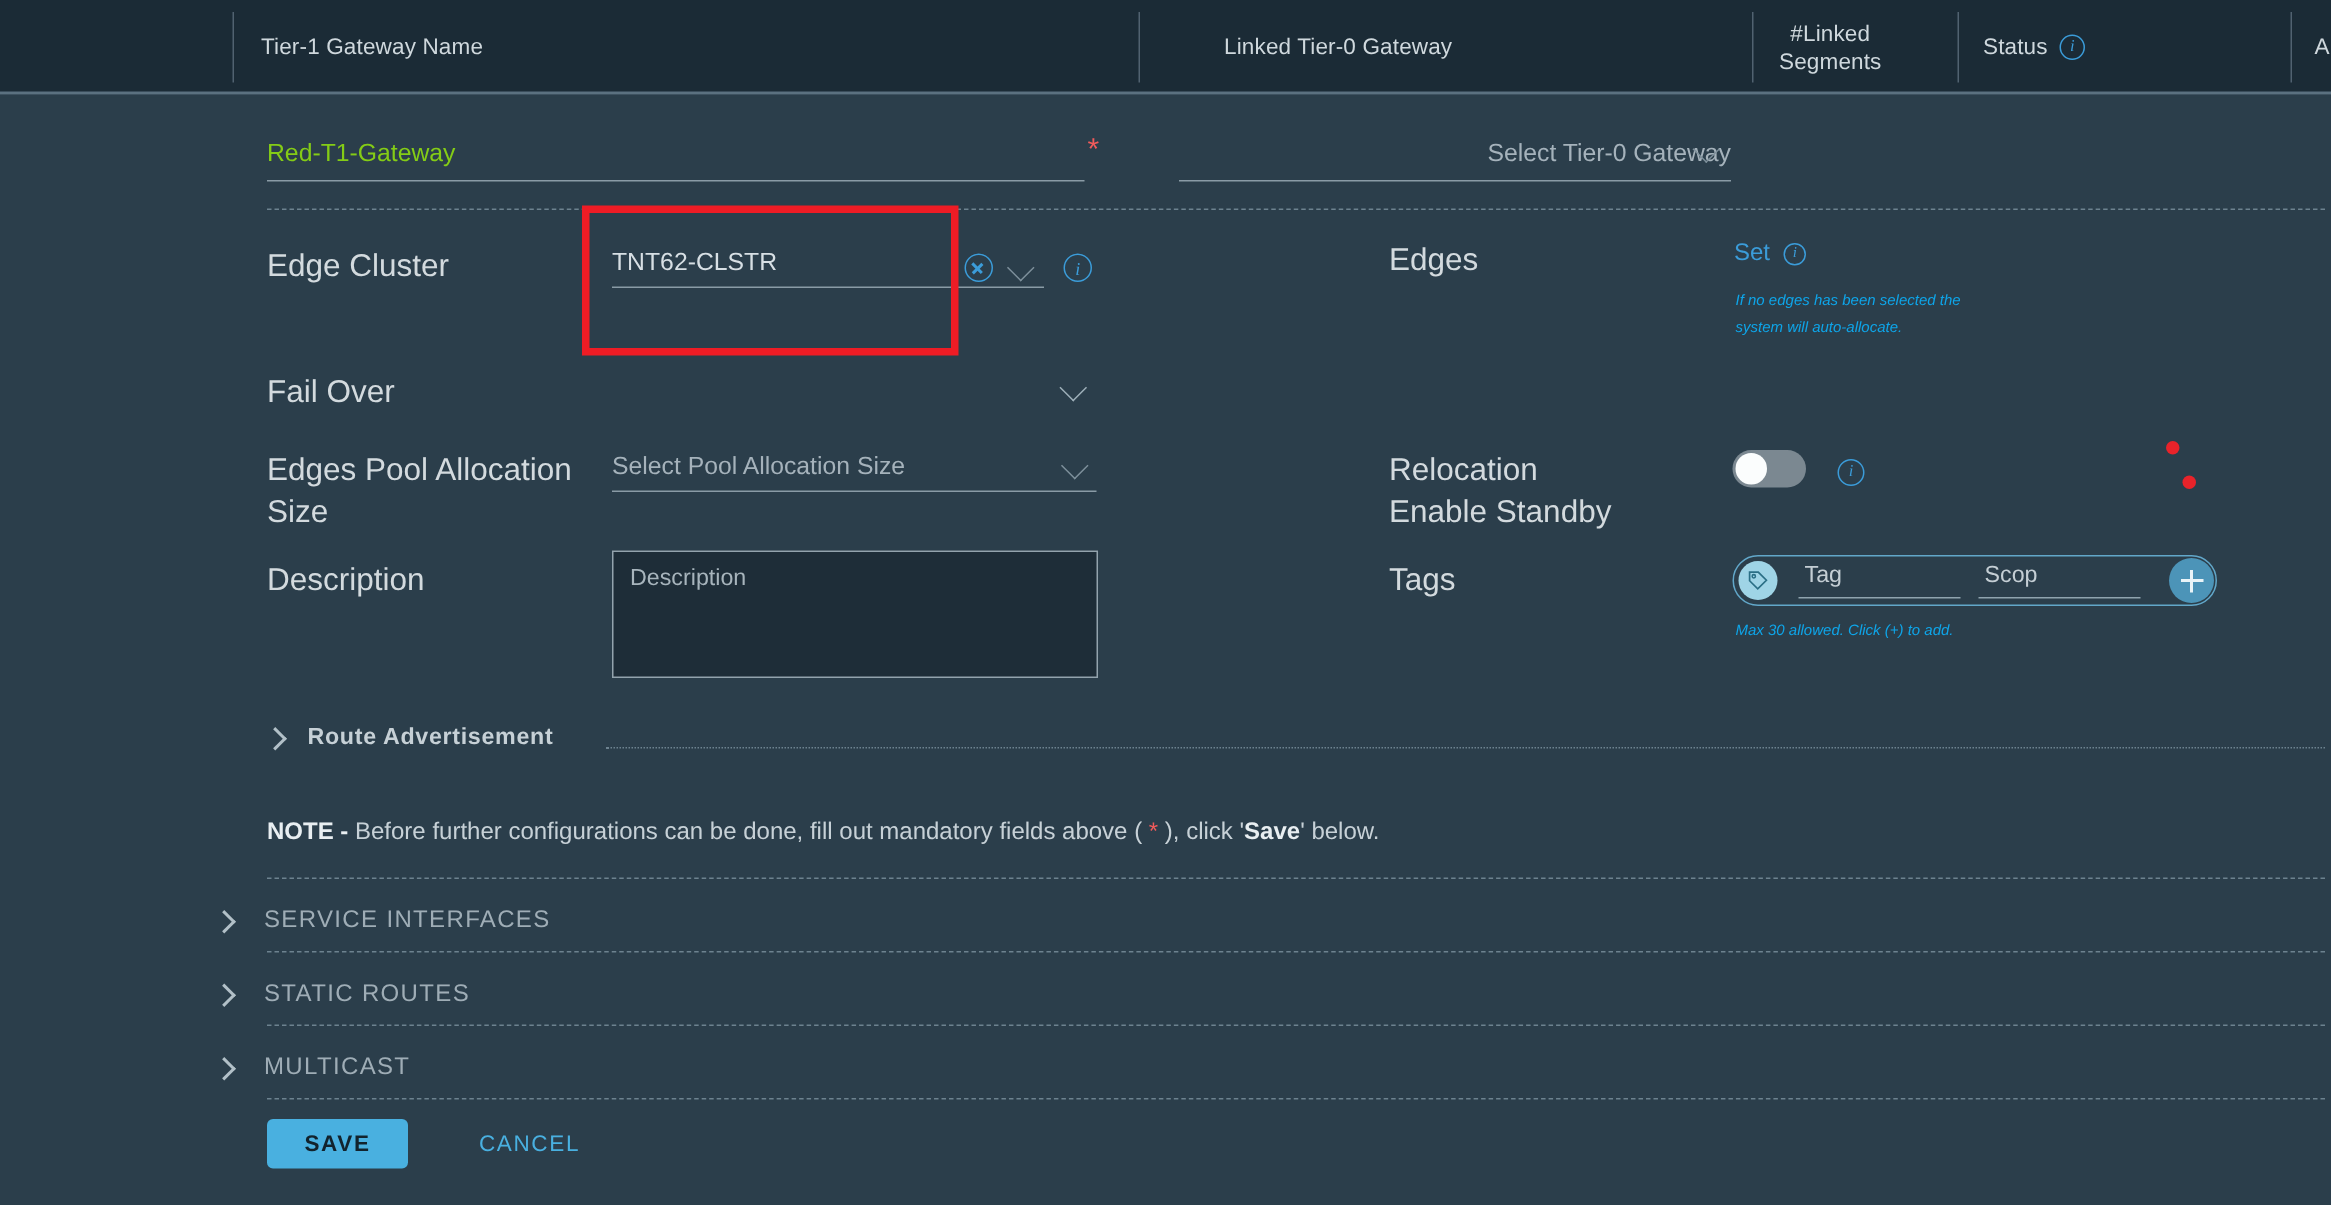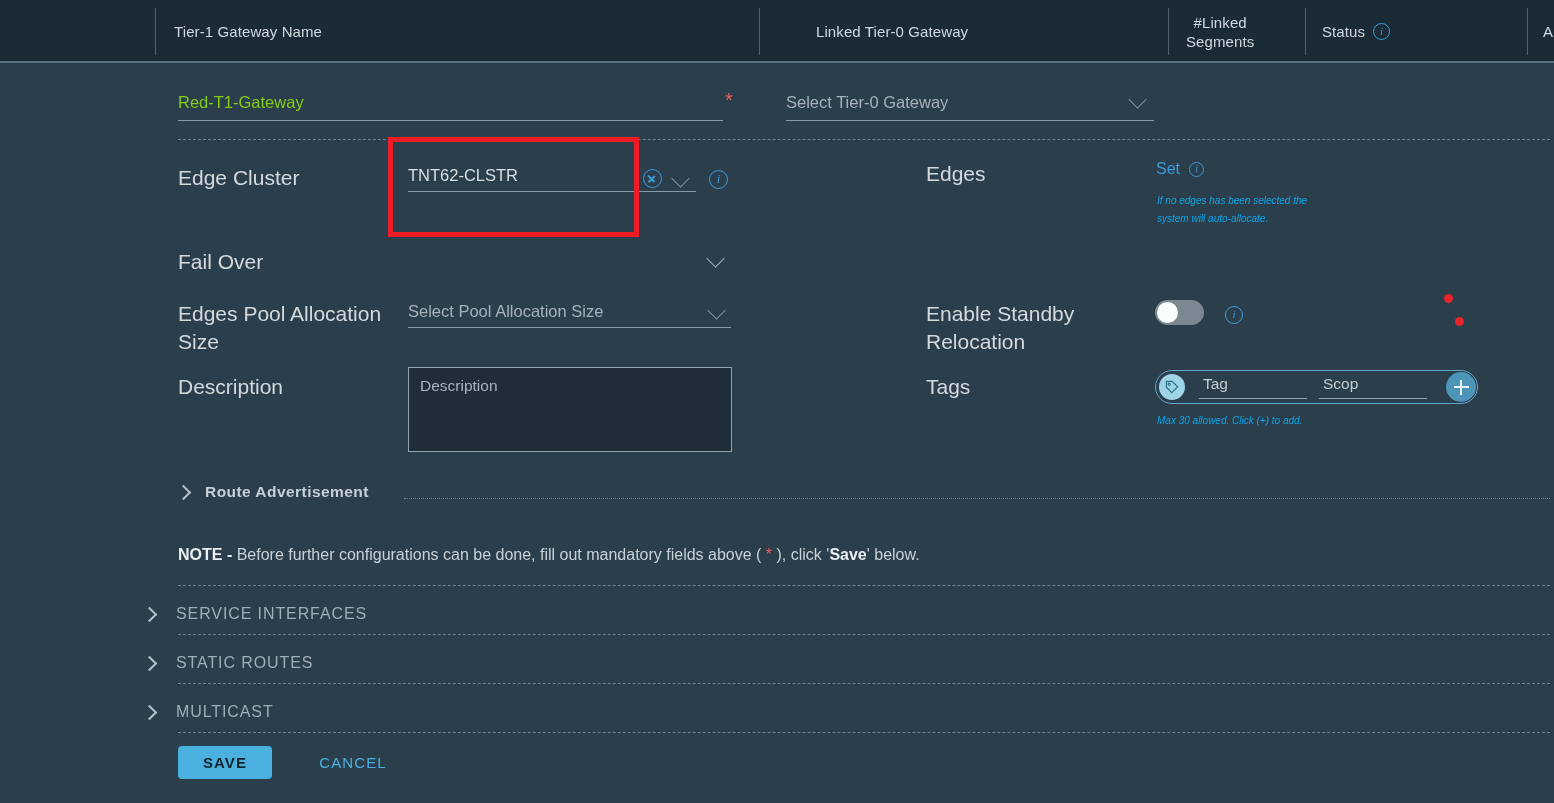--- a/index.html
+++ b/index.html
@@ -313,21 +313,21 @@
   </div>
 </div>
 
 <div class="form-body">
 
   <div class="uline" style="left:178px; top:20px; width:545px; height:36px; display:flex; align-items:center;">
     <span class="txt">Red-T1-Gateway</span>
   </div>
   <div class="req-star" style="left:725px; top:25px;">*</div>
 
-  <div class="uline" style="left:786px; top:20px; width:368px; height:36px; display:flex; align-items:center;">
+  <div class="uline" style="left:786px; top:20px; width:368px; height:36px; display:flex; align-items:center;justify-content:flex-end;">
     <span class="txt ph">Select Tier-0 Gateway</span>
   </div>
   <div class="chev dim" style="left:1131px; top:28px;"></div>
 
   <div class="dashed-div" style="left:178px; top:74px; width:1372px;"></div>
 
   <div class="lbl-col" style="left:178px; top:101px;">Edge Cluster</div>
 
   <div class="uline" style="left:408px; top:95px; width:288px; height:32px; display:flex; align-items:center;">
     <span class="txt" style="color:#d7dfe4;">TNT62-CLSTR</span>
@@ -359,22 +359,22 @@
   <div class="lbl-col" style="left:178px; top:235px; width:215px; line-height:28px;">
     <div>Edges Pool Allocation</div>
     <div>Size</div>
   </div>
   <div class="uline" style="left:408px; top:230px; width:323px; height:33px; display:flex; align-items:center;">
     <span class="txt ph">Select Pool Allocation Size</span>
   </div>
   <div class="chev dim" style="left:710px; top:239px;"></div>
 
   <div class="lbl-col" style="left:926px; top:235px; width:215px; line-height:28px;">
+    <div>Relocation</div>
     <div>Enable Standby</div>
-    <div>Relocation</div>
   </div>
   <div class="toggle" style="left:1155px; top:235px;">
     <div class="knob"></div>
   </div>
   <div style="position:absolute; left:1225px; top:239px;">
     <span class="info-circle" style="margin-left:0; width:18px; height:18px; font-size:11px;">i</span>
   </div>
 
   <div class="lbl-col" style="left:178px; top:310px;">Description</div>
   <div class="desc-box" style="left:408px; top:302px; width:324px; height:85px;">

